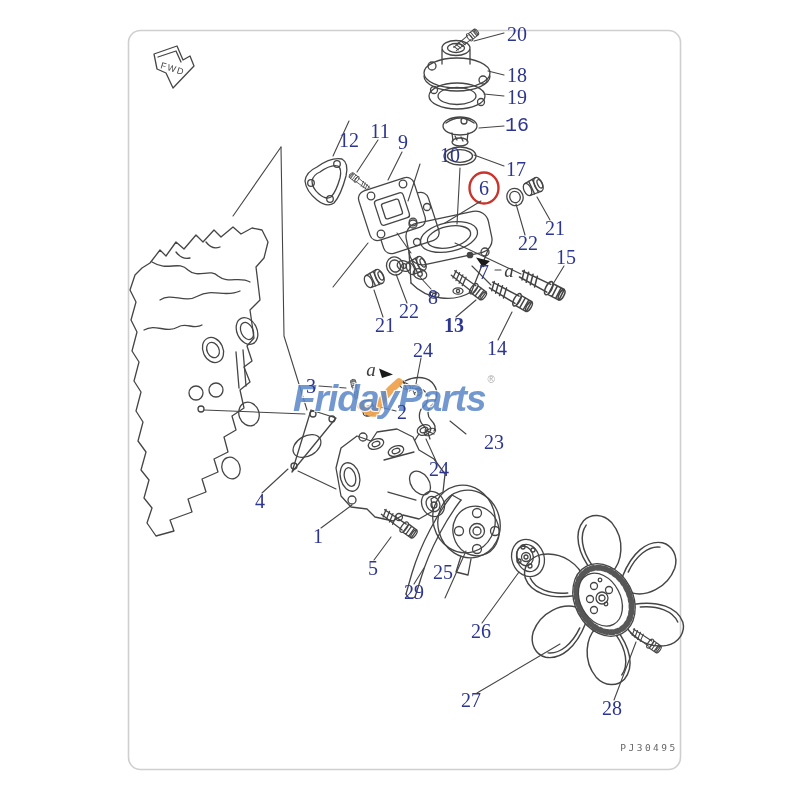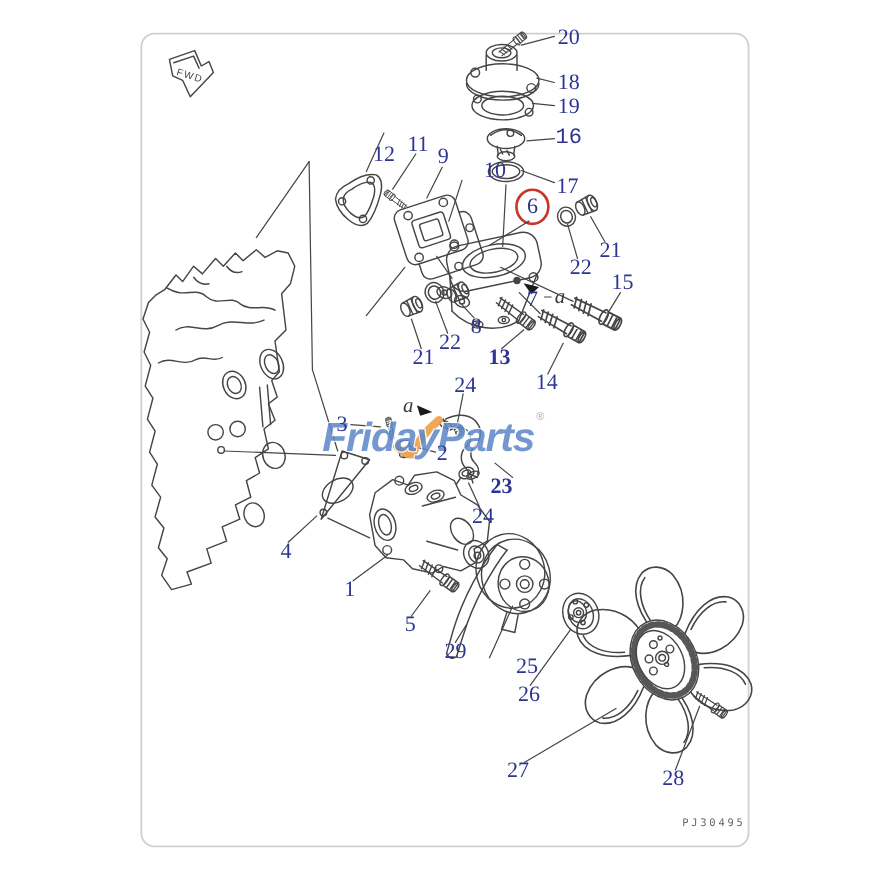--- a/index.html
+++ b/index.html
@@ -386,25 +386,25 @@
       <div class="callout" style="left: 484px; top: 272px;">7</div>
       <div class="callout" style="left: 433px; top: 297px;">8</div>
       <div class="callout" style="left: 409px; top: 311px;">22</div>
       <div class="callout" style="left: 385px; top: 325px;">21</div>
       <div class="callout" style="left: 454px; top: 325px; font-weight: bold;">13</div>
       <div class="callout" style="left: 497px; top: 348px;">14</div>
       <div class="callout" style="left: 423px; top: 350px;">24</div>
       <div class="callout letter" style="left: 371px; top: 369px;">a</div>
       <div class="callout" style="left: 311px; top: 386px;">3</div>
       <div class="callout" style="left: 402px; top: 412px;">2</div>
-      <div class="callout" style="left: 456px; top: 442px; font-weight: bold;">23</div>
+      <div class="callout" style="left: 494px; top: 442px;">23</div>
       <div class="callout" style="left: 439px; top: 469px;">24</div>
       <div class="callout" style="left: 260px; top: 501px;">4</div>
       <div class="callout" style="left: 318px; top: 536px;">1</div>
       <div class="callout" style="left: 373px; top: 568px;">5</div>
       <div class="callout" style="left: 414px; top: 592px;">29</div>
-      <div class="callout" style="left: 443px; top: 606px; margin-left: 36px;">25</div>
+      <div class="callout" style="left: 443px; top: 572px;">25</div>
       <div class="callout" style="left: 481px; top: 631px;">26</div>
       <div class="callout" style="left: 471px; top: 700px;">27</div>
       <div class="callout" style="left: 612px; top: 708px;">28</div>
     </div>
 
 </div>
 
 </body></html>

